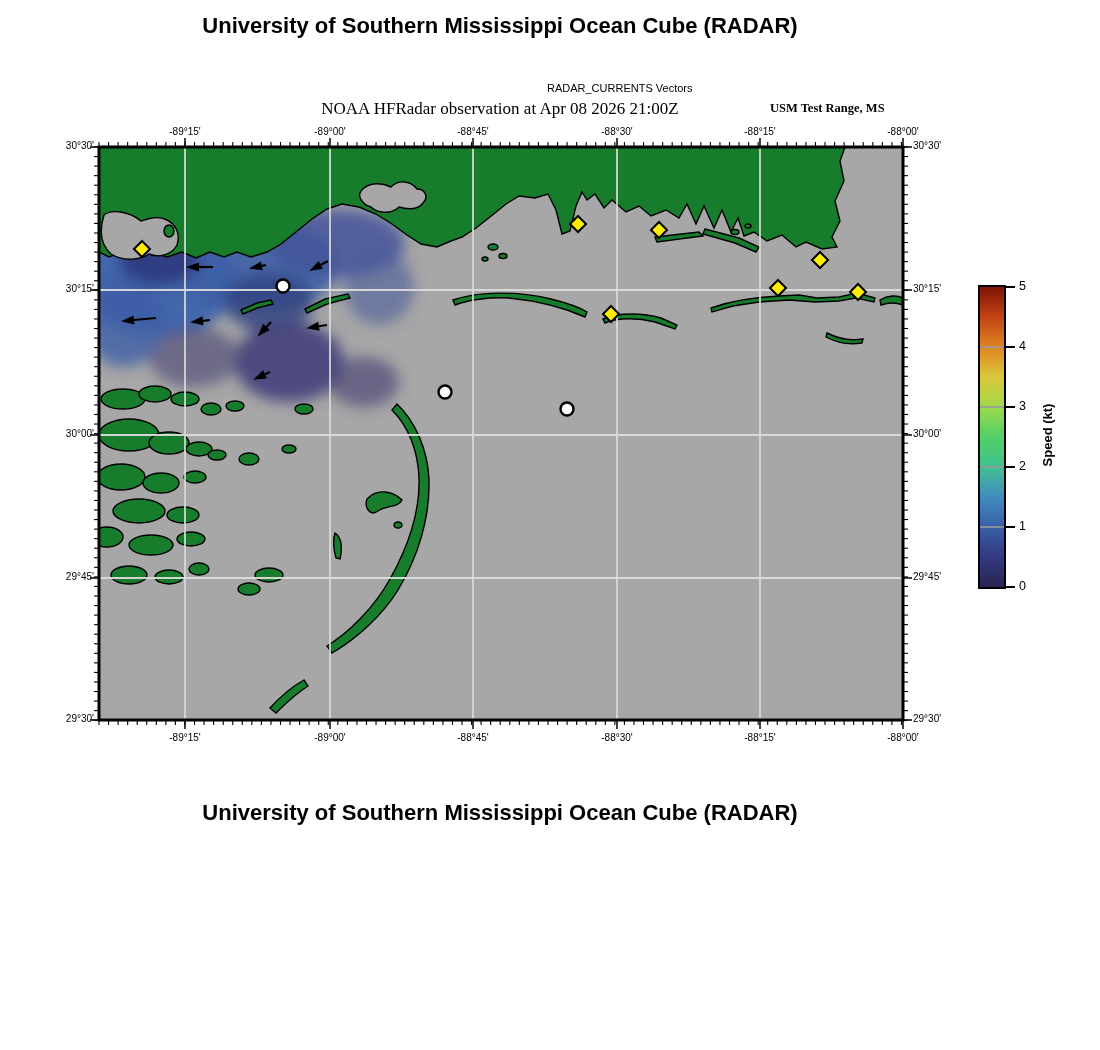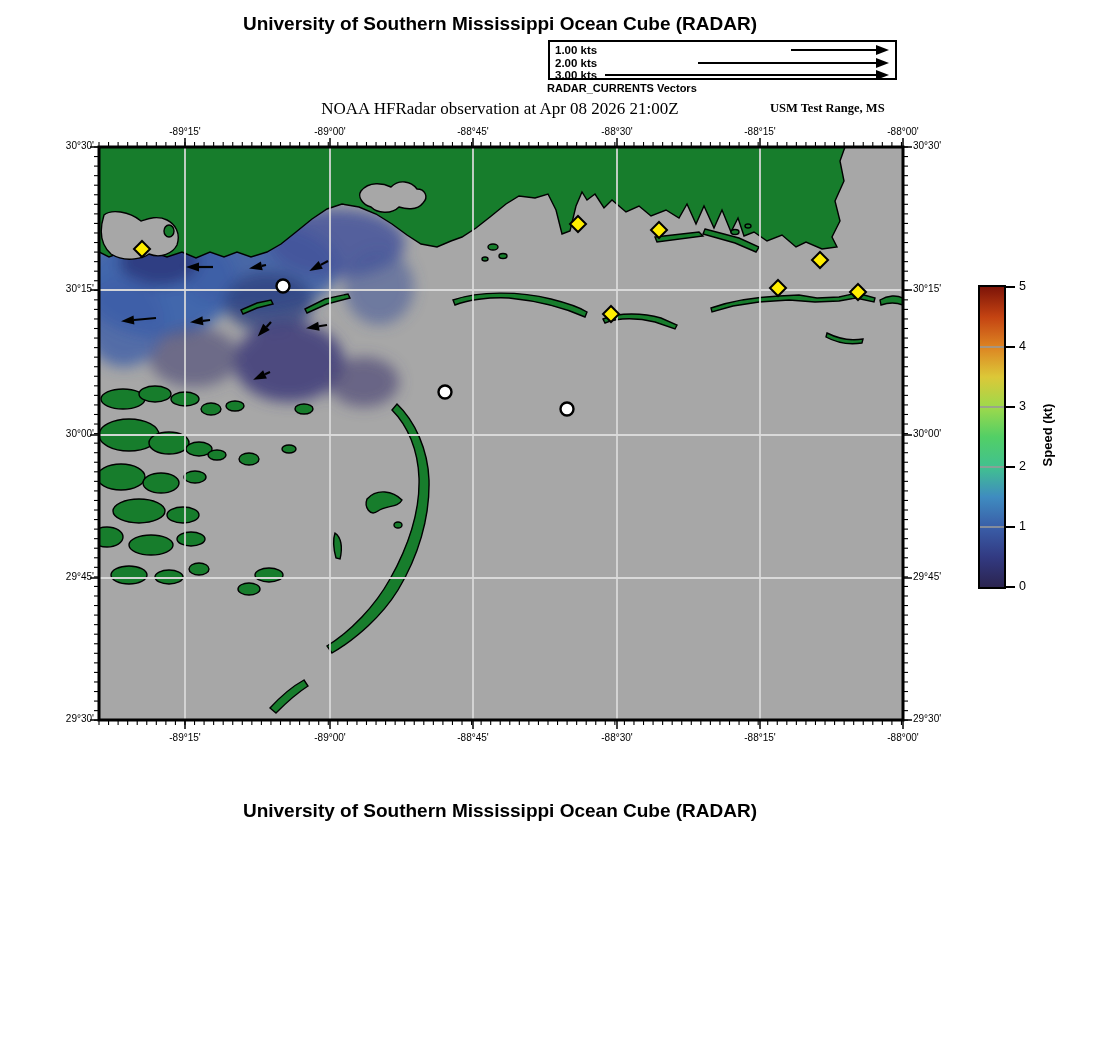--- a/index.html
+++ b/index.html
@@ -1,28 +1,28 @@
 <!DOCTYPE html>
 <html><head>
 <meta charset="utf-8">
 <style>
   html,body{margin:0;padding:0;background:#ffffff;}
   .stage{position:relative;width:1100px;height:1050px;background:#ffffff;overflow:hidden;
          font-family:"Liberation Sans",sans-serif;color:#000;}
-  .fig-title{position:absolute;left:0;width:1000px;text-align:center;font-size:19px;font-weight:bold;}
+  .fig-title{position:absolute;left:0;width:1000px;text-align:center;font-size:22px;font-weight:bold;}
   .legend{position:absolute;left:110px;top:37px;}
   .legend-row{display:flex;align-items:center;height:19px;}
   .legend-circle{width:11px;height:11px;border:2.4px solid #000;border-radius:50%;background:#fff;margin-right:5px;}
   .legend-diamond{width:10px;height:10px;border:1.8px solid #000;background:#ffee00;transform:rotate(45deg);margin:0 6px 0 1px;}
   .legend-label{font-size:13px;font-weight:bold;}
   .vector-box{position:absolute;left:548px;top:40px;width:349px;height:40px;border:2px solid #000;background:#fff;box-sizing:border-box;}
   .vec-label{position:absolute;left:5px;font-size:11.5px;font-weight:bold;line-height:12px;}
   .vec-line{position:absolute;height:2px;background:#000;}
   .vec-head{position:absolute;width:0;height:0;border-left:13px solid #000;border-top:5px solid transparent;border-bottom:5px solid transparent;}
-  .vector-caption{position:absolute;left:547px;top:82px;font-size:11px;font-weight:bold;}
+  .vector-caption{position:absolute;left:547px;top:82px;font-size:11px;font-weight:normal;}
   .subtitle{position:absolute;left:0;top:99px;width:1000px;text-align:center;
             font-family:"Liberation Serif",serif;font-size:17px;font-weight:normal;}
   .range-label{position:absolute;left:770px;top:101px;font-family:"Liberation Serif",serif;font-size:12.5px;font-weight:bold;}
   .map-wrap{position:absolute;left:84px;top:132px;width:834px;height:603px;}
   .axlab{position:absolute;font-size:10px;color:#000;}
   .axlab.xc{width:64px;text-align:center;}
   .axlab.yl{width:58px;text-align:right;}
   .axlab.yr{width:60px;text-align:left;}
   .cbar{position:absolute;left:978px;top:285px;width:28px;height:304px;border:2px solid #000;box-sizing:border-box;}
   .cbar-tick{position:absolute;width:9px;height:2px;background:#000;}
@@ -32,31 +32,20 @@
               font-size:13px;font-weight:bold;transform:rotate(-90deg);}
 </style>
 </head>
 <body>
 
 <div class="stage">
 
   <div class="fig-title" style="top:13px;">University of Southern Mississippi Ocean Cube (RADAR)</div>
 
 
-  <div class="vector-box" id="vector-box">
-      <div class="vec-label" style="top: 2px;">1.00 kts</div>
-      <div class="vec-line" style="left: 241px; top: 7px; width: 85px;"></div>
-      <div class="vec-head" style="left: 326px; top: 3px;"></div>
-      <div class="vec-label" style="top: 14.5px;">2.00 kts</div>
-      <div class="vec-line" style="left: 148px; top: 19.5px; width: 178px;"></div>
-      <div class="vec-head" style="left: 326px; top: 15.5px;"></div>
-      <div class="vec-label" style="top: 27px;">3.00 kts</div>
-      <div class="vec-line" style="left: 55px; top: 32px; width: 271px;"></div>
-      <div class="vec-head" style="left: 326px; top: 28px;"></div>
-    </div>
   <div class="vector-caption">RADAR_CURRENTS Vectors</div>
 
   <div class="subtitle">NOAA HFRadar observation at Apr 08 2026 21:00Z</div>
   <div class="range-label">USM Test Range, MS</div>
 
   <div class="map-wrap">
     <svg id="map-svg" width="834" height="603" viewBox="-15 -15 834 603">
       <defs>
         <clipPath id="mapclip">
             <rect x="0" y="0" width="804" height="573"></rect>

